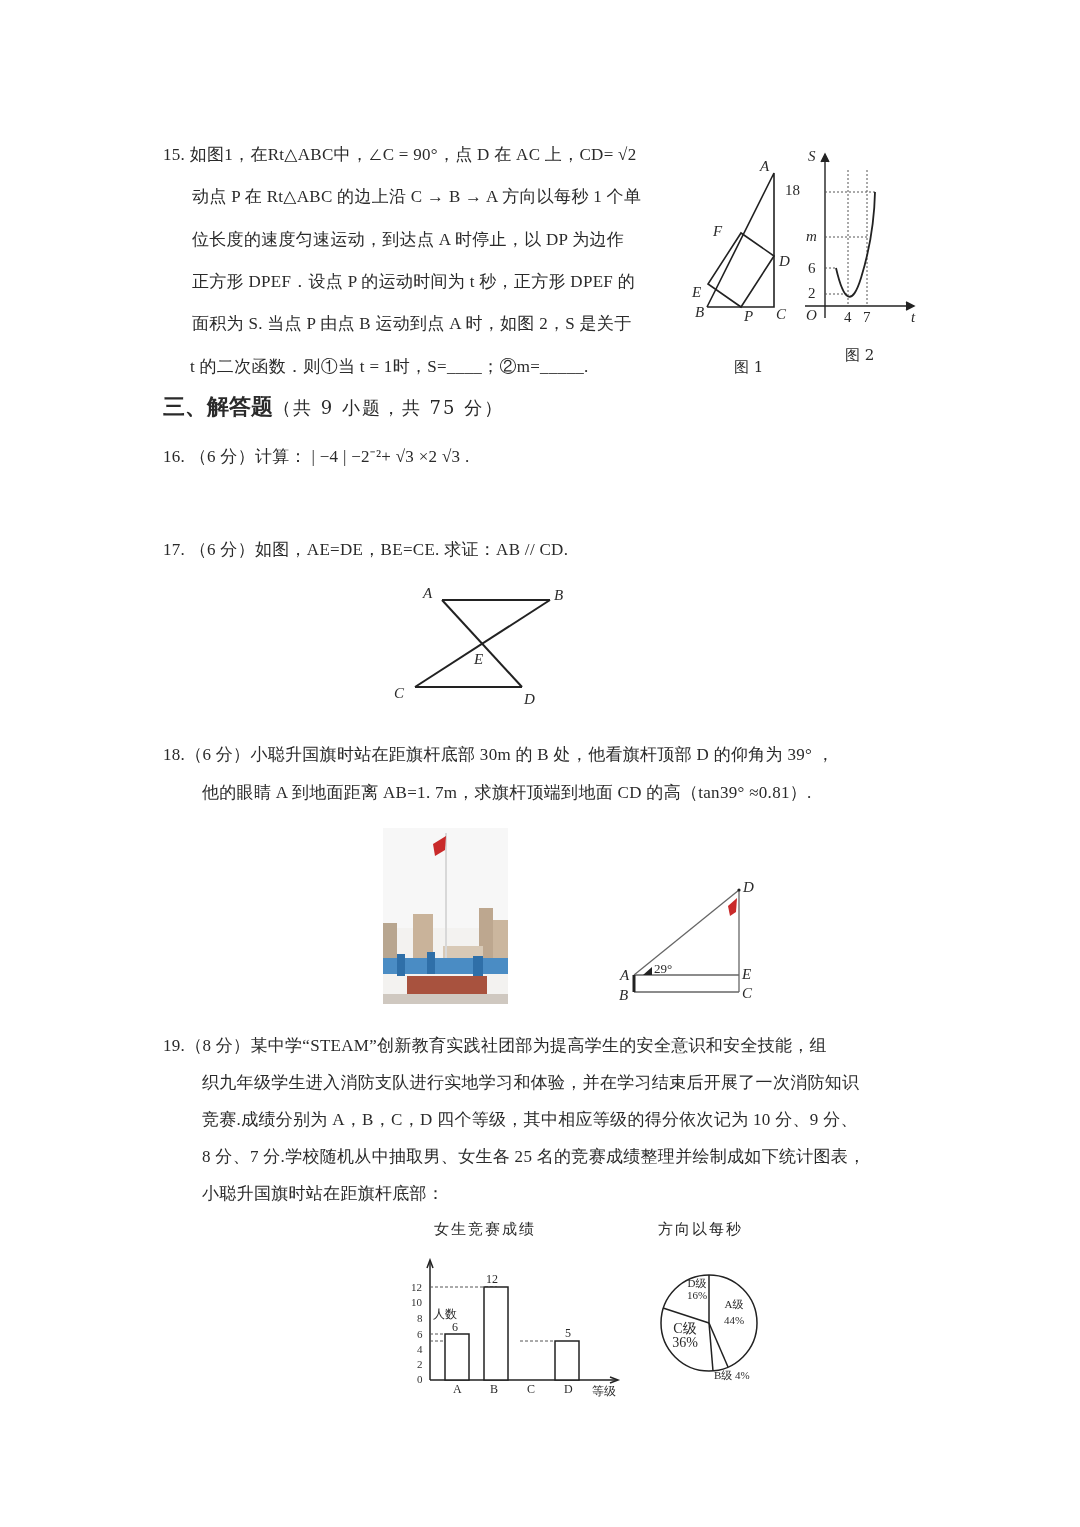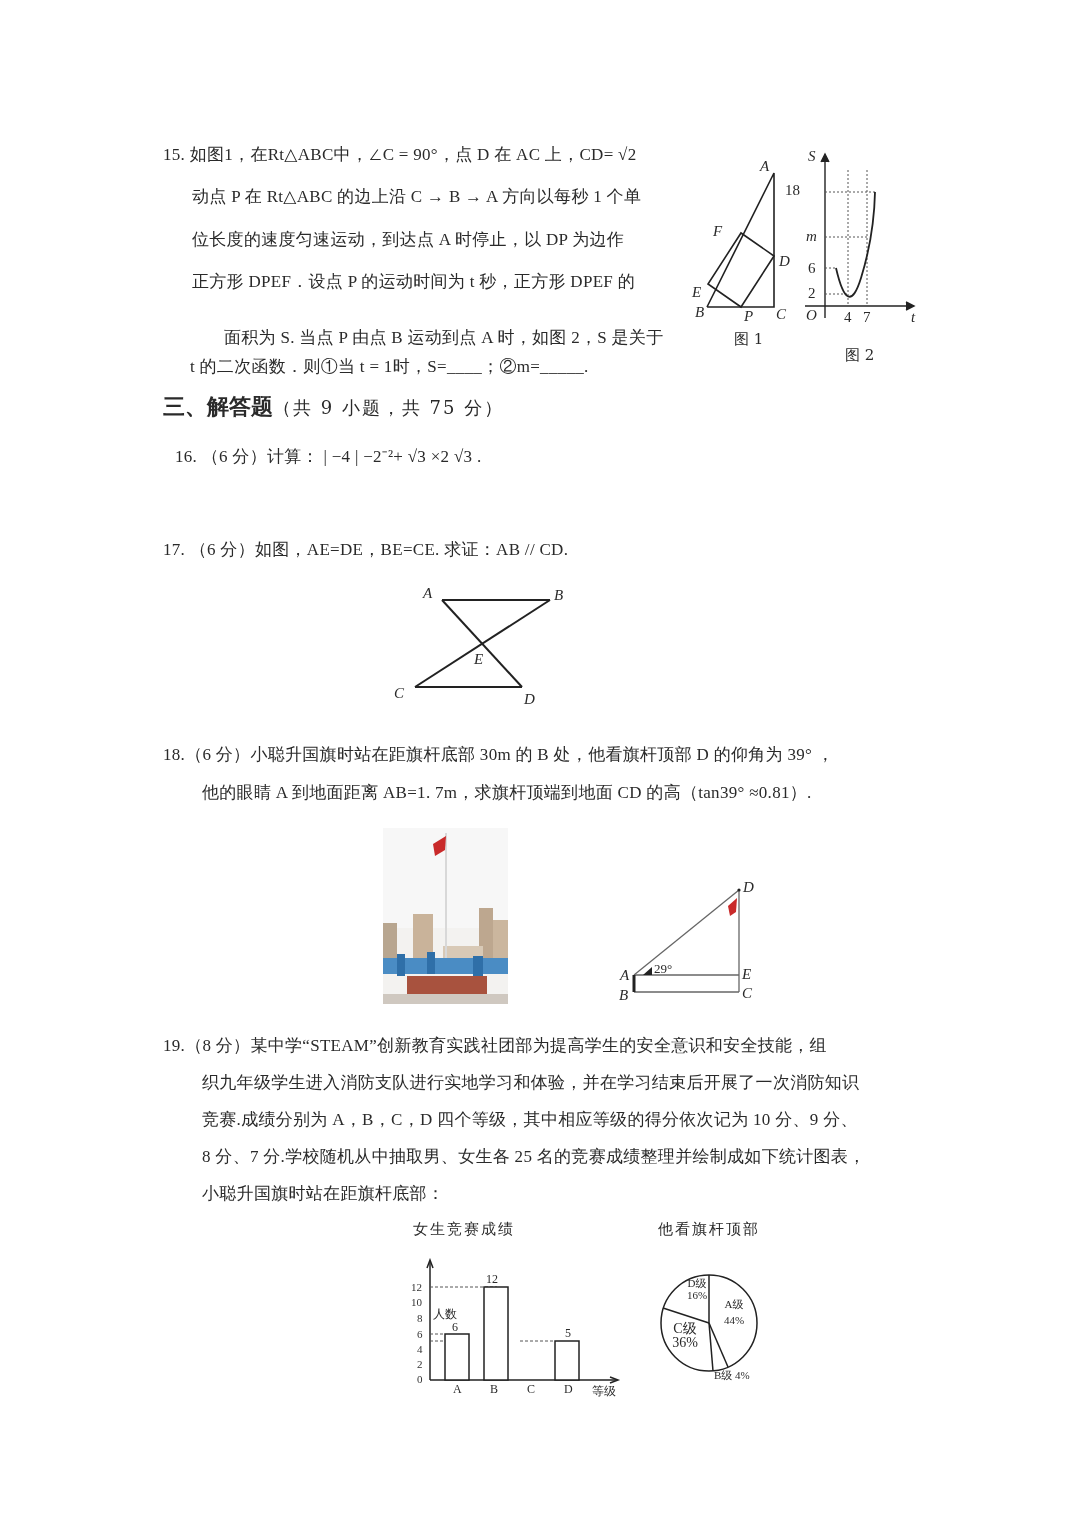--- a/index.html
+++ b/index.html
@@ -17,37 +17,37 @@
     .chart-title { position: absolute; font-size: 15px; letter-spacing: 2px; }
     svg text { font-family: "Liberation Serif", serif; }
   </style>
 </head>
 <body>
 
 <div class="line" style="left:163px; top:144px;">15. 如图1，在Rt△ABC中，∠C = 90°，点 D 在 AC 上，CD= √2</div>
 <div class="line" style="left:192px; top:186px;">动点 P 在 Rt△ABC 的边上沿 C → B → A 方向以每秒 1 个单</div>
 <div class="line" style="left:192px; top:229px;">位长度的速度匀速运动，到达点 A 时停止，以 DP 为边作</div>
 <div class="line" style="left:192px; top:271px;">正方形 DPEF．设点 P 的运动时间为 t 秒，正方形 DPEF 的</div>
-<div class="line" style="left:192px; top:327px;margin-left:32px;">面积为 S. 当点 P 由点 B 运动到点 A 时，如图 2，S 是关于</div>
+<div class="line" style="left:192px; top:313px;">面积为 S. 当点 P 由点 B 运动到点 A 时，如图 2，S 是关于</div>
 <div class="line" style="left:190px; top:356px;">t 的二次函数．则①当 t = 1时，S=____；②m=_____.</div>
 
 <svg class="abs" style="left:685px; top:150px;" width="110" height="190" viewBox="0 0 110 190">
   <g stroke="#222" stroke-width="1.6" fill="none">
     <polyline points="22,157 89,157 89,23 22,157"></polyline>
     <polygon points="89,106 56,157 23,134 56,83"></polygon>
   </g>
 </svg>
 <span class="lbl" style="left:760px; top:158px;">A</span>
 <span class="lbl" style="left:713px; top:223px;">F</span>
 <span class="lbl" style="left:779px; top:253px;">D</span>
 <span class="lbl" style="left:692px; top:284px;">E</span>
 <span class="lbl" style="left:695px; top:304px;">B</span>
 <span class="lbl" style="left:744px; top:308px;">P</span>
 <span class="lbl" style="left:776px; top:306px;">C</span>
-<span class="cap" style="left:734px; top:330px;">图 1</span>
+<span class="cap" style="left:734px; top:358px;">图 1</span>
 
 <svg class="abs" style="left:800px; top:150px;" width="125" height="180" viewBox="0 0 125 180">
   <g stroke="#222" stroke-width="1.4" fill="none">
     <line x1="25" y1="168" x2="25" y2="6"></line>
     <polyline points="21,12 25,4 29,12" fill="#222"></polyline>
     <line x1="5" y1="156" x2="112" y2="156"></line>
     <polyline points="106,152 114,156 106,160" fill="#222"></polyline>
   </g>
   <g stroke="#555" stroke-width="1" stroke-dasharray="2,2" fill="none">
     <line x1="25" y1="42" x2="75" y2="42"></line>
@@ -67,21 +67,21 @@
 <span class="lbl" style="left:806px; top:307px;">O</span>
 <span class="lbl" style="left:844px; top:309px; font-style:normal;">4</span>
 <span class="lbl" style="left:863px; top:309px; font-style:normal;">7</span>
 <span class="lbl" style="left:911px; top:309px;">t</span>
 <span class="cap" style="left:845px; top:346px;">图 2</span>
 
 <div class="section-title" style="left:163px; top:392px;">
   <span>三、解答题</span><span class="section-sub">（共 9 小题，共 75 分）</span>
 </div>
 
-<div class="line" style="left:163px; top:446px;margin-left:12px;">16. （6 分）计算： | −4 | −2⁻²+ √3 ×2 √3 .</div>
+<div class="line" style="left:163px; top:446px;">16. （6 分）计算： | −4 | −2⁻²+ √3 ×2 √3 .</div>
 
 <div class="line" style="left:163px; top:539px;">17. （6 分）如图，AE=DE，BE=CE. 求证：AB // CD.</div>
 <svg class="abs" style="left:405px; top:590px;" width="150" height="110" viewBox="0 0 150 110">
   <g stroke="#222" stroke-width="2" fill="none">
     <line x1="37" y1="10" x2="145" y2="10"></line>
     <line x1="37" y1="10" x2="117" y2="97"></line>
     <line x1="145" y1="10" x2="10" y2="97"></line>
     <line x1="10" y1="97" x2="117" y2="97"></line>
   </g>
 </svg>
@@ -130,21 +130,21 @@
 <span class="lbl" style="left:742px; top:966px;">E</span>
 <span class="lbl" style="left:619px; top:987px;">B</span>
 <span class="lbl" style="left:742px; top:985px;">C</span>
 
 <div class="line" style="left:163px; top:1035px;">19.（8 分）某中学“STEAM”创新教育实践社团部为提高学生的安全意识和安全技能，组</div>
 <div class="line" style="left:202px; top:1072px;">织九年级学生进入消防支队进行实地学习和体验，并在学习结束后开展了一次消防知识</div>
 <div class="line" style="left:202px; top:1109px;">竞赛.成绩分别为 A，B，C，D 四个等级，其中相应等级的得分依次记为 10 分、9 分、</div>
 <div class="line" style="left:202px; top:1146px;">8 分、7 分.学校随机从中抽取男、女生各 25 名的竞赛成绩整理并绘制成如下统计图表，</div>
 <div class="line" style="left:202px; top:1183px;">小聪升国旗时站在距旗杆底部：</div>
 
-<div class="chart-title" style="left:413px; top:1220px;">女生竞赛成绩</div>
+<div class="chart-title" style="left:434px; top:1220px;">女生竞赛成绩</div>
 <svg class="abs" style="left:405px; top:1258px;" width="220" height="135" viewBox="0 0 220 135">
   <g stroke="#222" stroke-width="1.5" fill="none">
     <line x1="25" y1="122" x2="25" y2="4"></line>
     <polyline points="22,10 25,2 28,10"></polyline>
     <line x1="25" y1="122" x2="212" y2="122"></line>
     <polyline points="205,119 213,122 205,125"></polyline>
   </g>
   <g stroke="#555" stroke-width="1" stroke-dasharray="3,2">
     <line x1="25" y1="29" x2="92" y2="29"></line>
     <line x1="25" y1="76" x2="40" y2="76"></line>
@@ -169,21 +169,21 @@
 <span class="lbl" style="left:433px; top:1262px; font-style:normal; font-size:12px;margin-top:44px;">人数</span>
 <span class="lbl" style="left:452px; top:1320px; font-style:normal; font-size:12px;">6</span>
 <span class="lbl" style="left:486px; top:1272px; font-style:normal; font-size:12px;">12</span>
 <span class="lbl" style="left:565px; top:1326px; font-style:normal; font-size:12px;">5</span>
 <span class="lbl" style="left:453px; top:1382px; font-style:normal; font-size:12px;">A</span>
 <span class="lbl" style="left:490px; top:1382px; font-style:normal; font-size:12px;">B</span>
 <span class="lbl" style="left:527px; top:1382px; font-style:normal; font-size:12px;">C</span>
 <span class="lbl" style="left:564px; top:1382px; font-style:normal; font-size:12px;">D</span>
 <span class="lbl" style="left:592px; top:1383px; font-style:normal; font-size:12px;">等级</span>
 
-<div class="chart-title" style="left:658px; top:1220px;">他看旗杆顶部</div>
+<div class="chart-title" style="left:658px; top:1220px;">方向以每秒</div>
 <svg class="abs" style="left:655px; top:1268px;" width="110" height="110" viewBox="0 0 110 110">
   <g stroke="#222" stroke-width="1.5" fill="none">
     <circle cx="54" cy="55" r="48"></circle>
     <line x1="54" y1="55" x2="54" y2="7"></line>
     <line x1="54" y1="55" x2="73" y2="99"></line>
     <line x1="54" y1="55" x2="58" y2="103"></line>
     <line x1="54" y1="55" x2="8" y2="40"></line>
   </g>
 </svg>
 <span class="lbl" style="left:683px; top:1277px; font-style:normal; font-size:11px; line-height:12px; width:28px; text-align:center; white-space:normal;">D级 16%</span>

